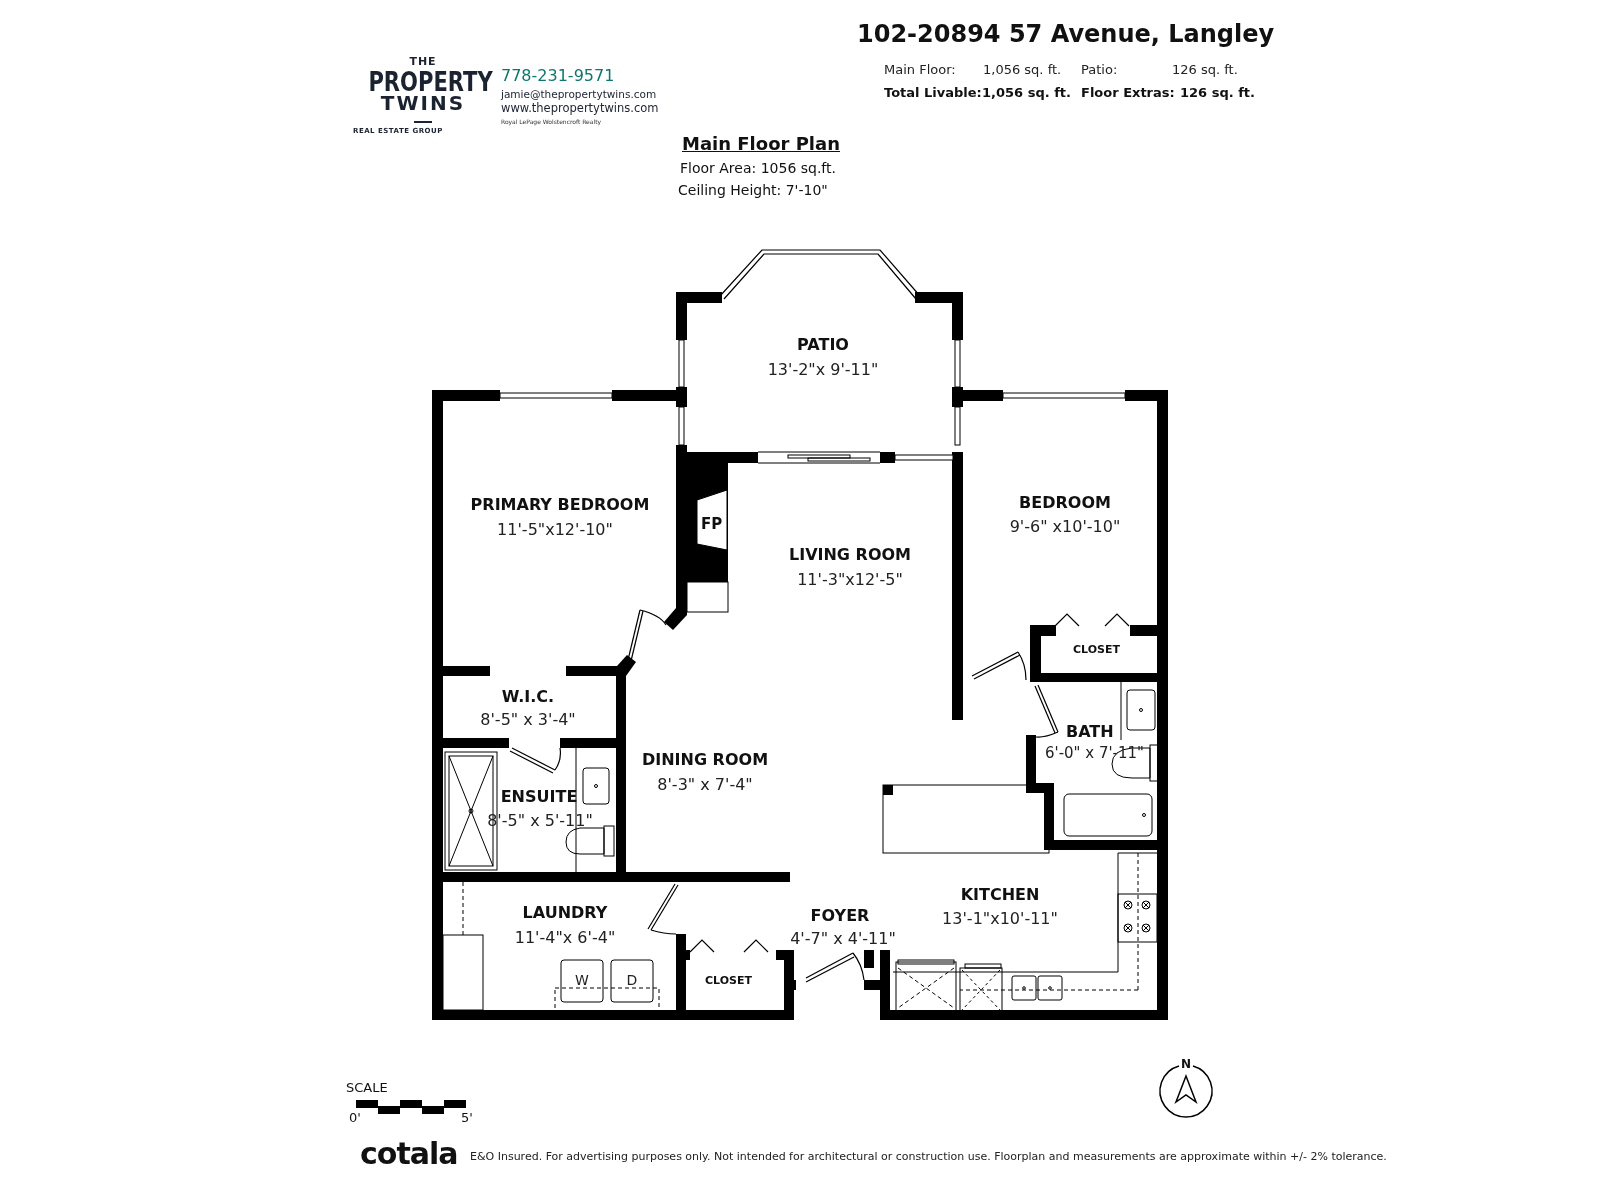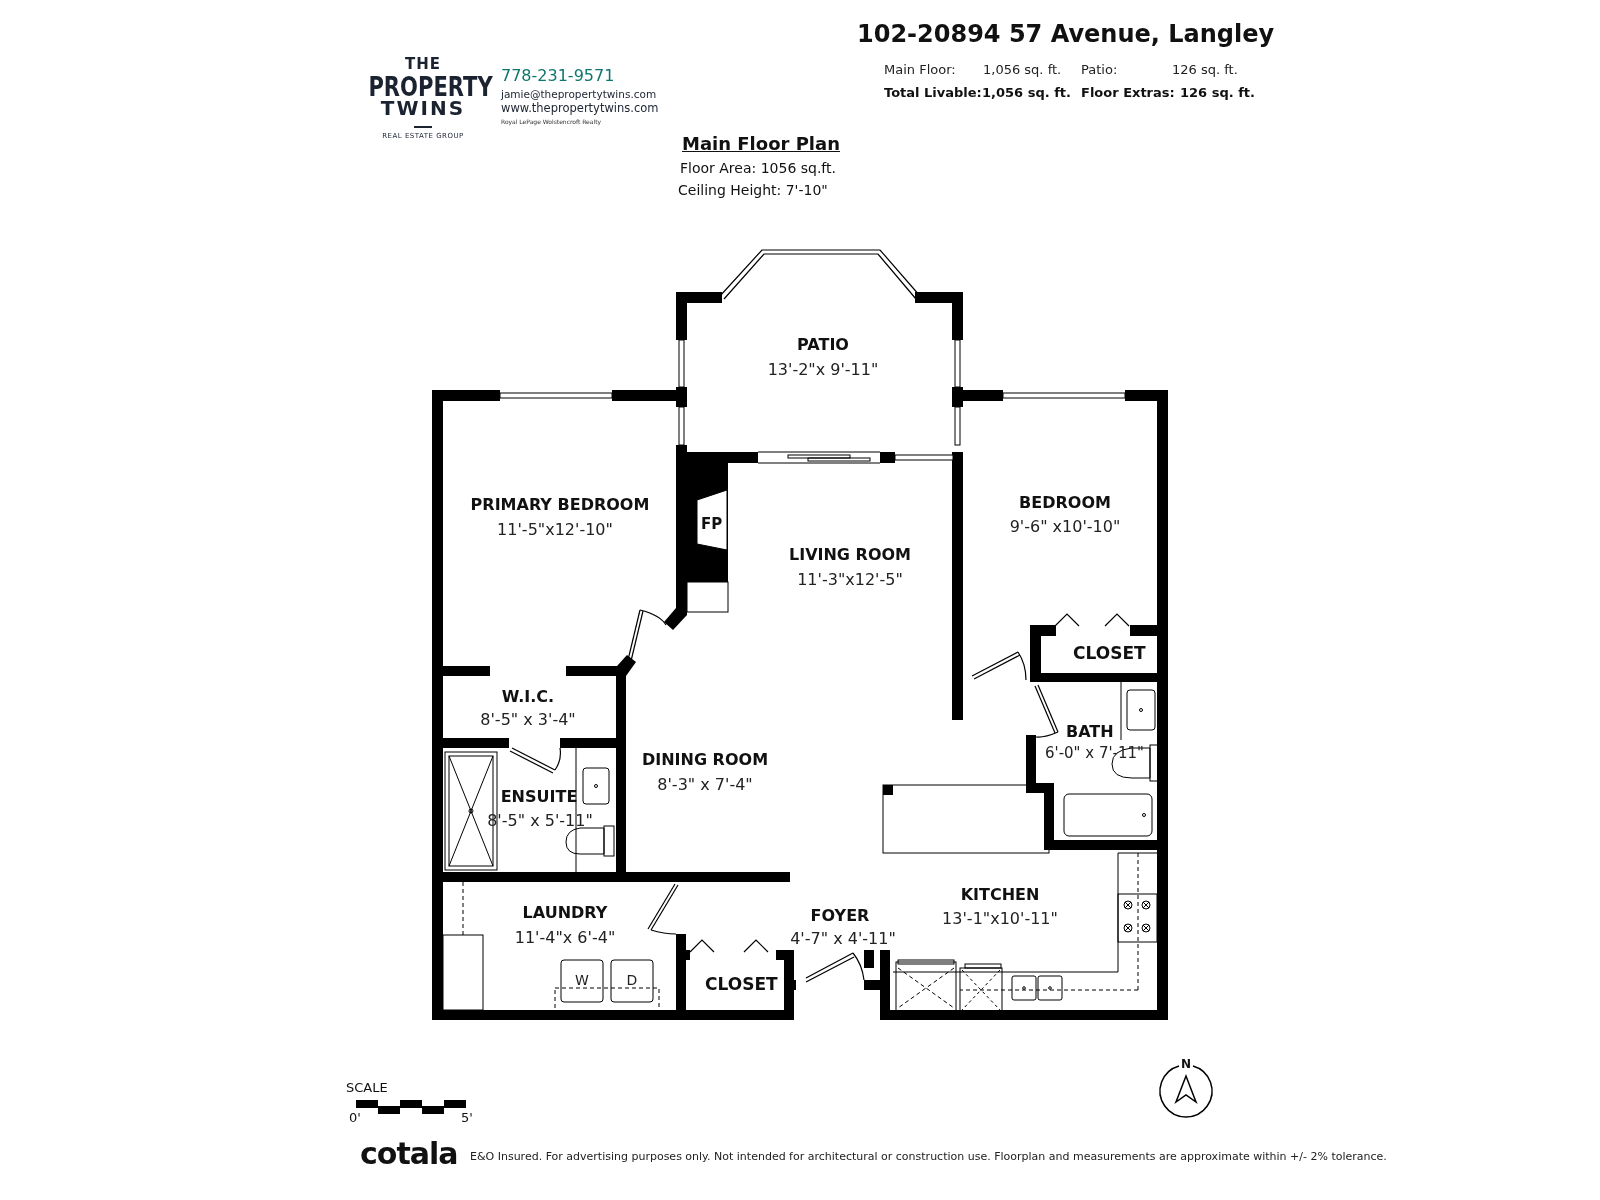--- a/index.html
+++ b/index.html
@@ -1,34 +1,34 @@
 <!DOCTYPE html>
 <html><head>
 <meta charset="utf-8">
 <style>
   html, body { margin:0; padding:0; background:#ffffff; }
   body { width:1600px; height:1200px; position:relative; overflow:hidden; font-family:"DejaVu Sans", sans-serif; color:#111; }
   .abs { position:absolute; }
-  .logo-the { font-family:"DejaVu Sans", sans-serif; font-weight:bold; font-size:15px; letter-spacing:1px; color:#1b2230; text-align:center; width:140px; }
+  .logo-the { font-family:"DejaVu Sans", sans-serif; font-weight:bold; font-size:11px; letter-spacing:1px; color:#1b2230; text-align:center; width:140px; }
   .logo-prop { font-family:"DejaVu Sans", sans-serif; font-weight:bold; font-size:27px; letter-spacing:0px; color:#1b2230; text-align:center; width:140px; transform:scaleX(0.78); transform-origin:center; }
   .logo-twins { font-family:"DejaVu Sans", sans-serif; font-weight:bold; font-size:20px; letter-spacing:2px; color:#1b2230; text-align:center; width:140px; }
   .logo-rule { width:18px; height:2px; background:#1b2230; }
-  .logo-reg { font-family:"DejaVu Sans", sans-serif; font-weight:normal; font-size:7px; letter-spacing:0.5px; color:#1b2230; text-align:center; width:140px; }
+  .logo-reg { font-family:"DejaVu Sans", sans-serif; font-weight:bold; font-size:7px; letter-spacing:0.5px; color:#1b2230; width:140px; }
   .phone { font-family:"DejaVu Sans", sans-serif; font-weight:normal; font-size:16px; color:#0f766e; }
   .email, .web { font-family:"DejaVu Sans", sans-serif; font-size:10.5px; color:#1b2230; }
   .web { font-size:11.5px; }
   .brokerage { font-family:"DejaVu Sans", sans-serif; font-size:6px; color:#333; }
   .address { font-family:"DejaVu Sans", sans-serif; font-weight:bold; font-size:24px; color:#111; white-space:nowrap; }
   .stat { font-family:"DejaVu Sans", sans-serif; font-size:13px; color:#222; white-space:nowrap; }
   .stat.b { font-weight:bold; color:#111; }
   .plan-title { font-family:"DejaVu Sans", sans-serif; font-weight:bold; font-size:18px; text-decoration:underline; color:#111; white-space:nowrap; }
   .plan-sub { font-family:"DejaVu Sans", sans-serif; font-size:14px; color:#111; white-space:nowrap; }
   .room-name { font-family:"DejaVu Sans", sans-serif; font-weight:bold; font-size:16px; color:#111; white-space:nowrap; text-align:center; }
   .room-dim { font-family:"DejaVu Sans", sans-serif; font-size:16px; color:#222; white-space:nowrap; text-align:center; }
-  .small-label { font-family:"DejaVu Sans", sans-serif; font-weight:bold; font-size:17px; color:#111; white-space:nowrap; }
+  .small-label { font-family:"DejaVu Sans", sans-serif; font-weight:bold; font-size:11px; color:#111; white-space:nowrap; }
   .scale-label { font-family:"DejaVu Sans", sans-serif; font-size:13px; color:#111; }
   .cotala { font-family:"DejaVu Sans", sans-serif; font-weight:bold; font-size:30px; color:#111; letter-spacing:-1px; }
   .disclaimer { font-family:"DejaVu Sans", sans-serif; font-size:11px; color:#222; white-space:nowrap; }
   svg#plan { position:absolute; left:0; top:0; }
 </style>
 </head>
 <body>
 
 <div class="abs" style="left:353px; top:55px; width:140px;">
   <div class="logo-the">THE</div>

